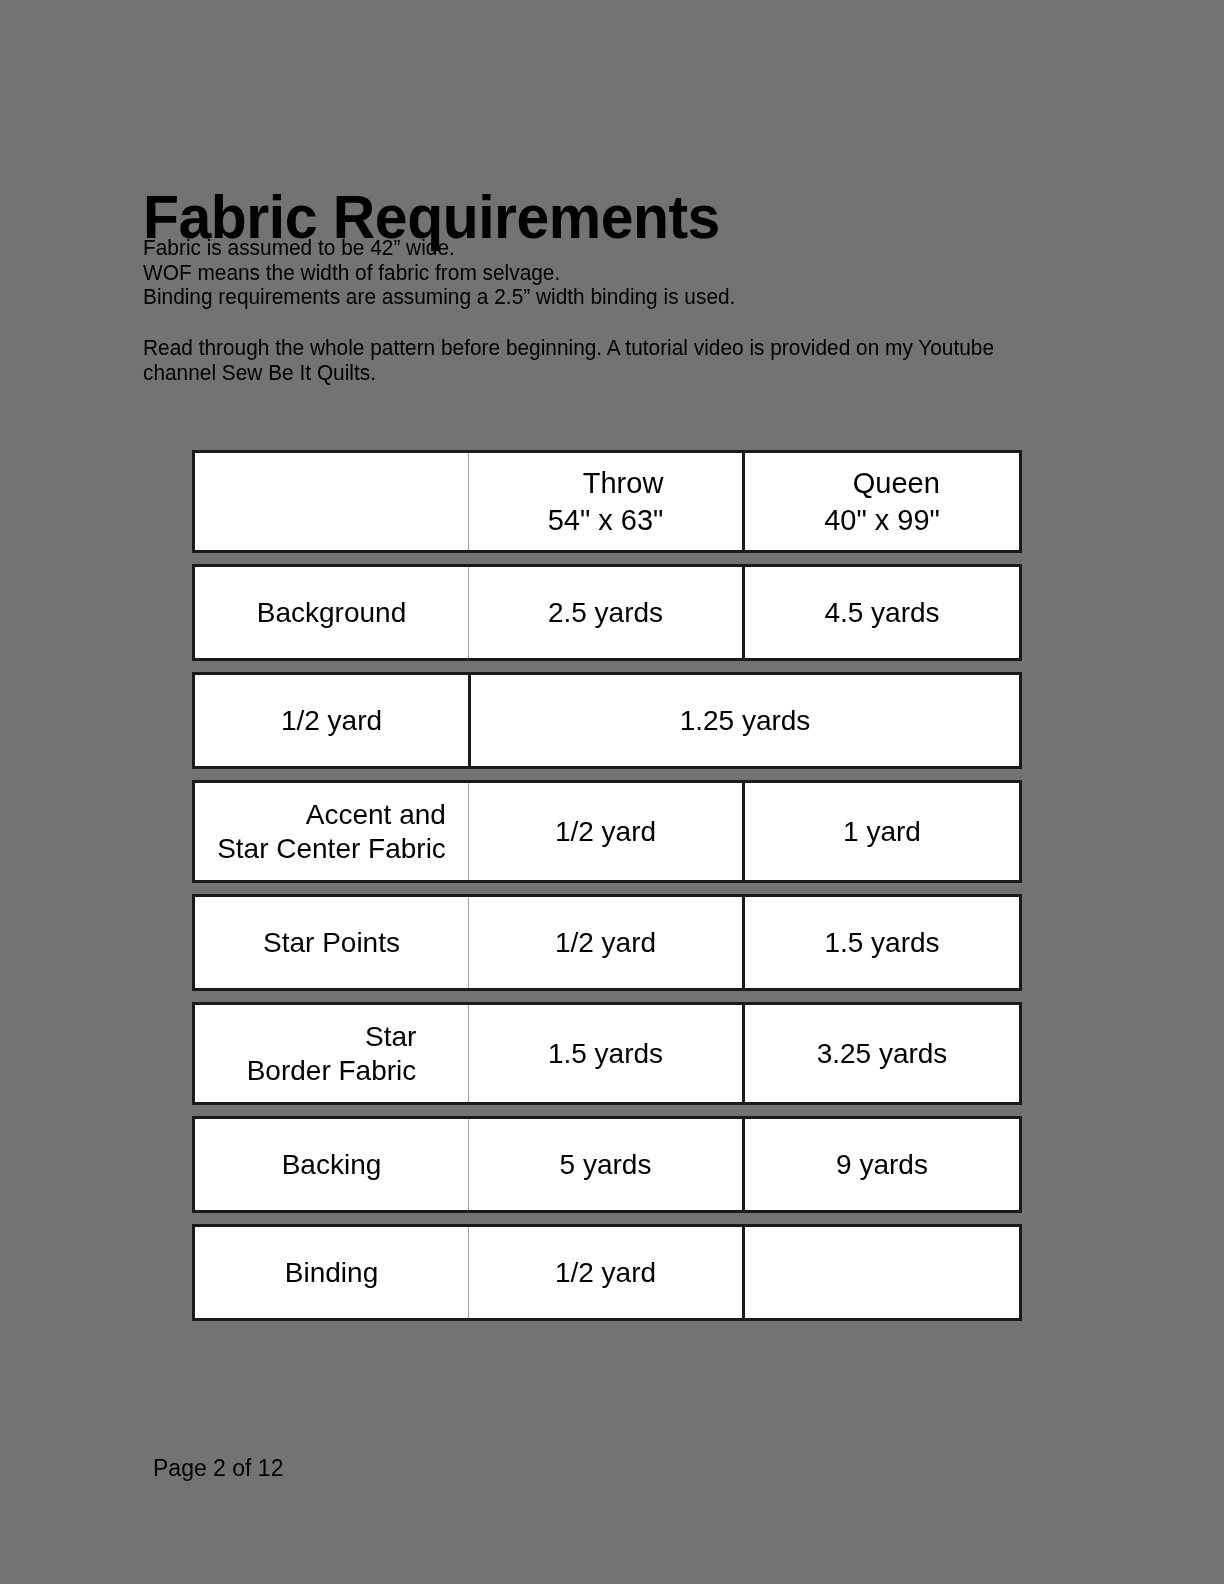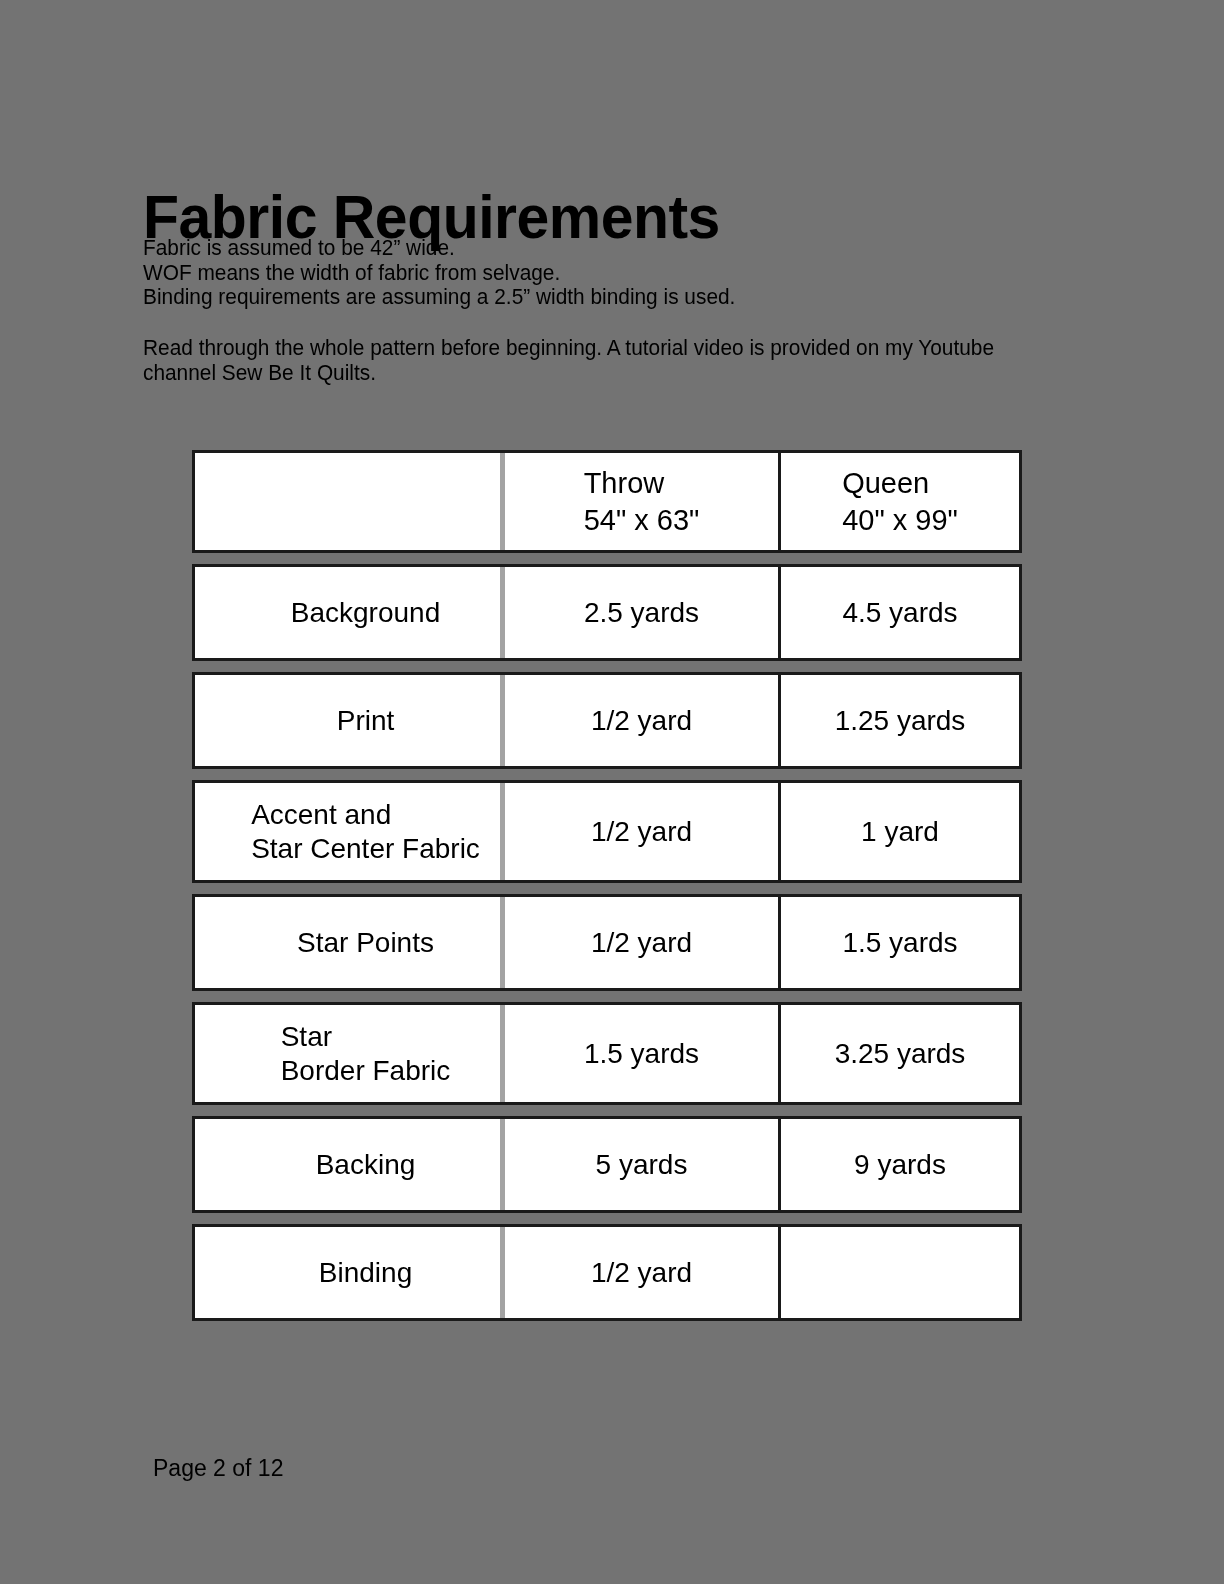--- a/index.html
+++ b/index.html
@@ -81,31 +81,30 @@
     margin-bottom: 11px;
     background: #ffffff;
   }
   .trow:last-child { margin-bottom: 0; }
 
   .tcell {
     box-sizing: border-box;
     display: flex;
     align-items: center;
     justify-content: center;
-    text-align: left;
+    text-align: right;
     font-size: 28px;
     line-height: 34px;
     padding: 2px 0;
   }
   .c-label {
     width: 274px;
     flex: 0 0 274px;
-    border-right: 5px solid #a3a3a3;
+    border-right: 1px solid #a3a3a3;
     height: 100%;
-    margin-left: 36px;
   }
   .c-throw {
     width: 276px;
     flex: 0 0 276px;
     border-right: 3px solid #1a1a1a;
     height: 100%;
   }
   .c-queen {
     flex: 1 1 auto;
     height: 100%;
@@ -153,21 +152,20 @@
 40" x 99"</div>
     </div>
 
     <div class="trow row-std">
       <div class="tcell c-label two-line">Background</div>
       <div class="tcell c-throw">2.5 yards</div>
       <div class="tcell c-queen">4.5 yards</div>
     </div>
 
     <div class="trow row-std">
-      <div class="tcell c-label two-line">Print</div>
       <div class="tcell c-throw">1/2 yard</div>
       <div class="tcell c-queen">1.25 yards</div>
     </div>
 
     <div class="trow row-tall">
       <div class="tcell c-label two-line">Accent and
 Star Center Fabric</div>
       <div class="tcell c-throw">1/2 yard</div>
       <div class="tcell c-queen">1 yard</div>
     </div>

